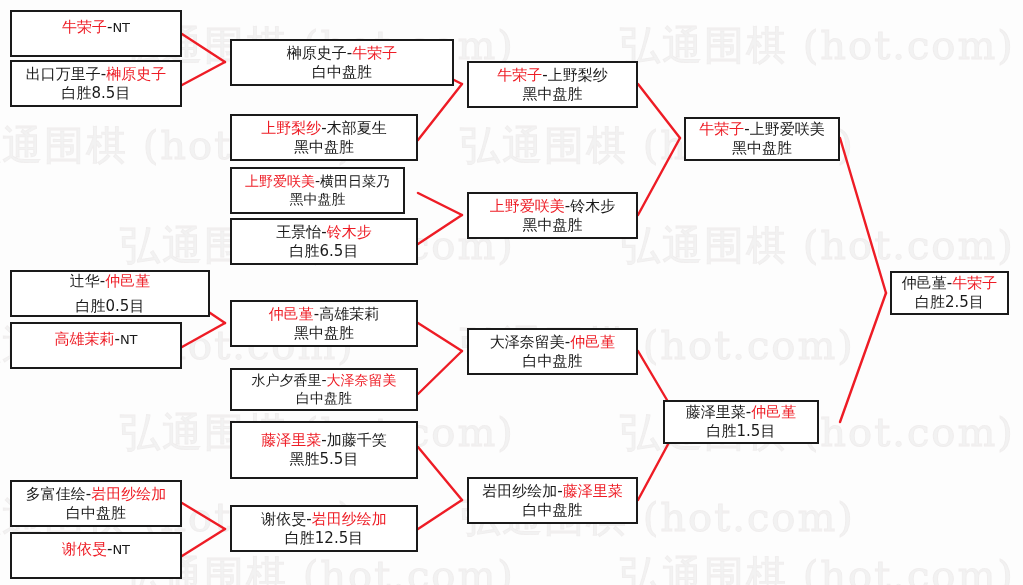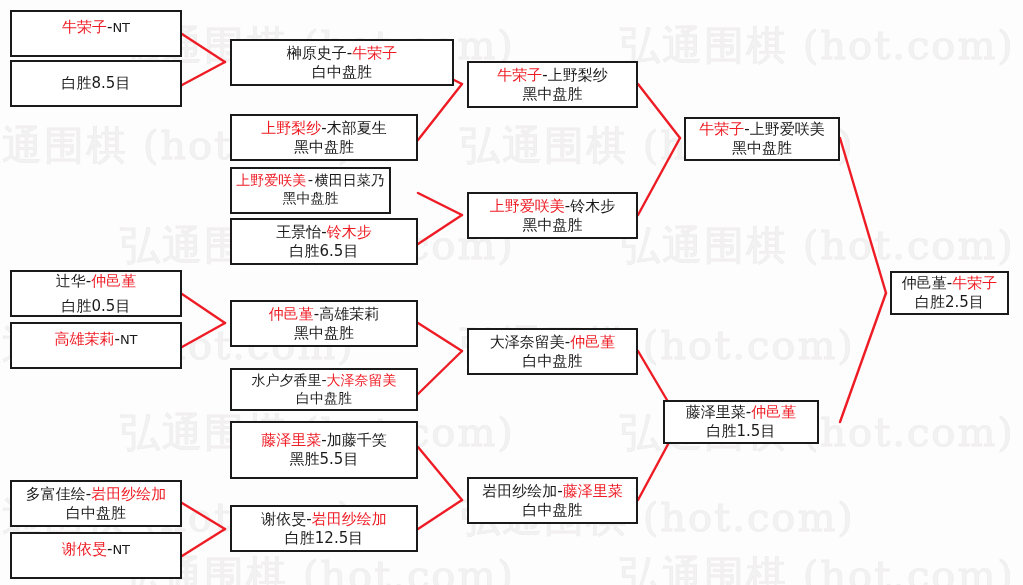--- a/index.html
+++ b/index.html
@@ -86,23 +86,24 @@
       <path d="M638,500 L680,422" stroke="#ee1c25" stroke-width="2.4" fill="none" stroke-linecap="round"></path>
       <path d="M840,138 L886,293" stroke="#ee1c25" stroke-width="2.4" fill="none" stroke-linecap="round"></path>
       <path d="M840,422 L886,293" stroke="#ee1c25" stroke-width="2.4" fill="none" stroke-linecap="round"></path>
     </svg>
 
   <div id="nodes">
       <div class="node t16" style="left: 10px; top: 10px; width: 172px; height: 47px; justify-content: flex-start; padding-top: 6px;">
         <div class="ln"><span class="p-win">牛荣子</span><span class="dash">-</span><span class="p-lose small-nt">NT</span></div>
       </div>
       <div class="node t16" style="left: 10px; top: 60px; width: 172px; height: 47px;">
+        <div class="ln"><span class="p-lose">出口万里子</span><span class="dash">-</span><span class="p-win">榊原史子</span></div>
         <div class="ln res">白胜8.5目</div>
       </div>
-      <div class="node t16" style="left: 10px; top: 270px; width: 172px; height: 47px; gap: 6px;">
+      <div class="node t16" style="left: 10px; top: 270px; width: 200px; height: 47px; gap: 6px;">
         <div class="ln"><span class="p-lose">辻华</span><span class="dash">-</span><span class="p-win">仲邑堇</span></div>
         <div class="ln res">白胜0.5目</div>
       </div>
       <div class="node t16" style="left: 10px; top: 322px; width: 172px; height: 47px; justify-content: flex-start; padding-top: 6px;">
         <div class="ln"><span class="p-win">高雄茉莉</span><span class="dash">-</span><span class="p-lose small-nt">NT</span></div>
       </div>
       <div class="node t16" style="left: 10px; top: 480px; width: 172px; height: 47px;">
         <div class="ln"><span class="p-lose">多富佳绘</span><span class="dash">-</span><span class="p-win">岩田纱绘加</span></div>
         <div class="ln res">白中盘胜</div>
       </div>
@@ -110,21 +111,21 @@
         <div class="ln"><span class="p-win">谢依旻</span><span class="dash">-</span><span class="p-lose small-nt">NT</span></div>
       </div>
       <div class="node t16" style="left: 230px; top: 39px; width: 224px; height: 47px;">
         <div class="ln"><span class="p-lose">榊原史子</span><span class="dash">-</span><span class="p-win">牛荣子</span></div>
         <div class="ln res">白中盘胜</div>
       </div>
       <div class="node t16" style="left: 230px; top: 114px; width: 188px; height: 47px;">
         <div class="ln"><span class="p-win">上野梨纱</span><span class="dash">-</span><span class="p-lose">木部夏生</span></div>
         <div class="ln res">黑中盘胜</div>
       </div>
-      <div class="node t13" style="left: 230px; top: 167px; width: 161px; height: 47px; font-family: Liberation Mono, monospace;">
+      <div class="node t13" style="left: 230px; top: 167px; width: 175px; height: 47px;">
         <div class="ln"><span class="p-win">上野爱咲美</span><span class="dash">-</span><span class="p-lose">横田日菜乃</span></div>
         <div class="ln res">黑中盘胜</div>
       </div>
       <div class="node t16" style="left: 230px; top: 218px; width: 188px; height: 47px;">
         <div class="ln"><span class="p-lose">王景怡</span><span class="dash">-</span><span class="p-win">铃木步</span></div>
         <div class="ln res">白胜6.5目</div>
       </div>
       <div class="node t16" style="left: 230px; top: 300px; width: 188px; height: 47px;">
         <div class="ln"><span class="p-win">仲邑堇</span><span class="dash">-</span><span class="p-lose">高雄茉莉</span></div>
         <div class="ln res">黑中盘胜</div>

